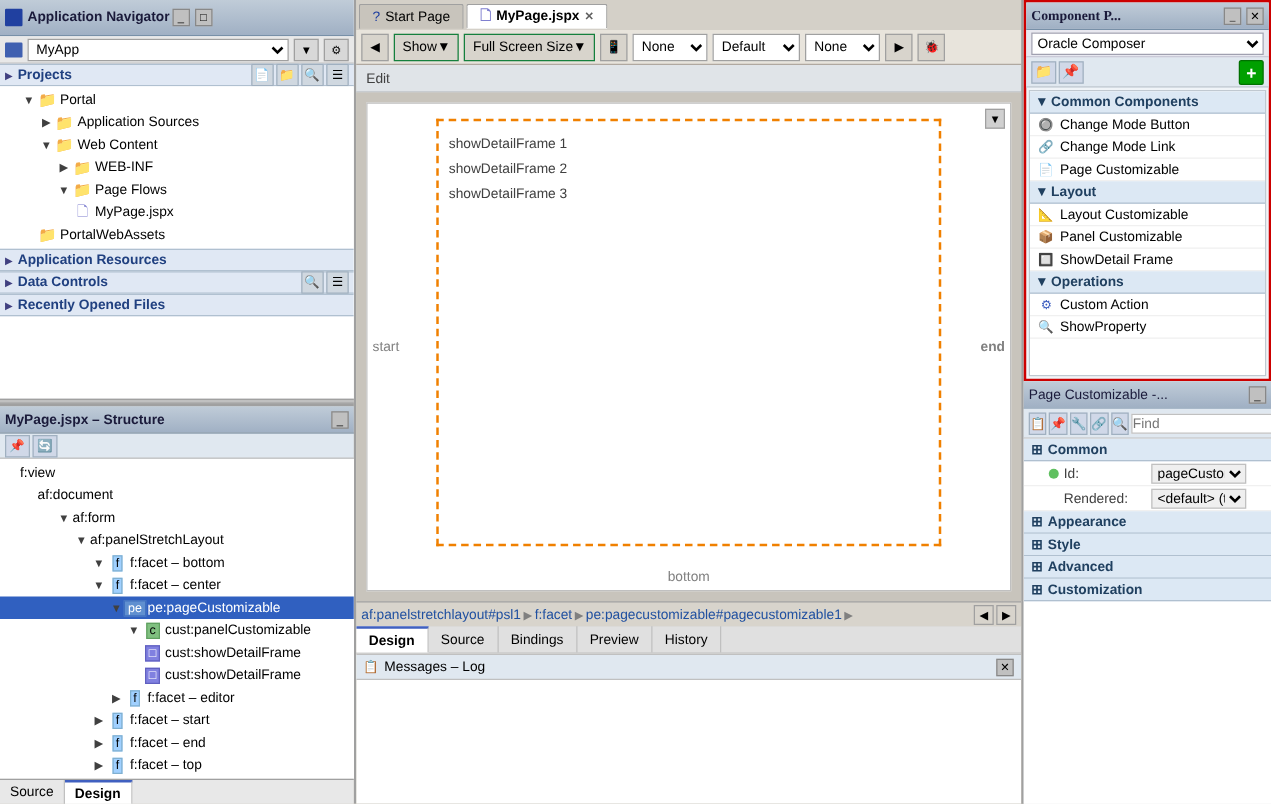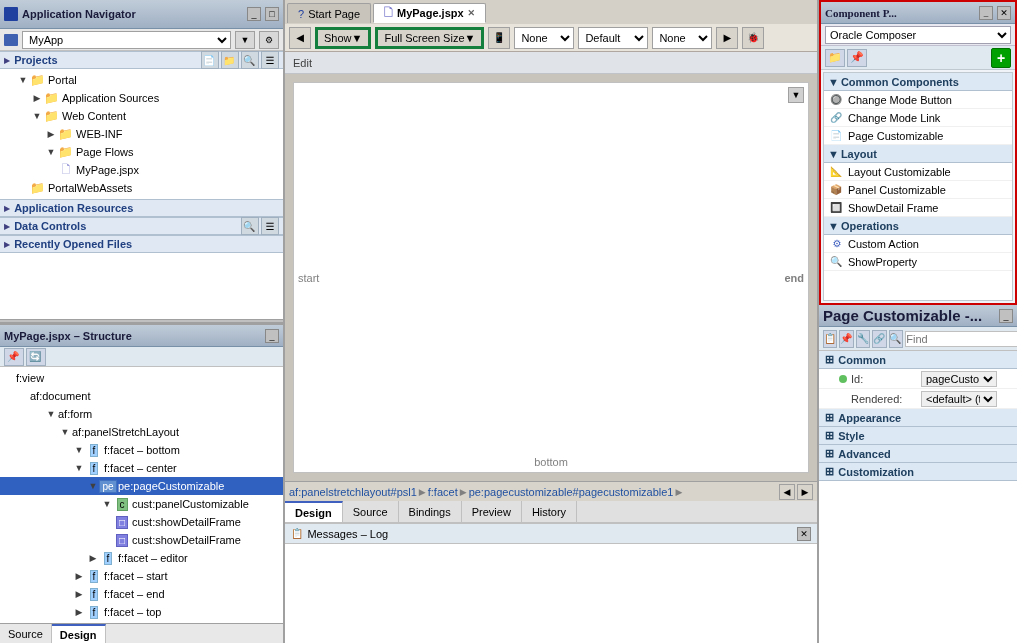--- a/index.html
+++ b/index.html
@@ -3,21 +3,21 @@
   <meta charset="utf-8">
   <style>
     * { box-sizing: border-box; margin: 0; padding: 0; }
     body { font-family: 'Tahoma', 'Arial', sans-serif; font-size: 11px; background: #d4d0c8; overflow: hidden; width: 1017px; height: 643px; }
     .win-btn { width: 14px; height: 14px; background: #c0c0c0; border: 1px solid #888; margin-left: 2px; display: inline-flex; align-items: center; justify-content: center; font-size: 9px; cursor: pointer; }
 
     
     .main-container { display: flex; flex-direction: row; height: 643px; width: 1017px; }
 
     
-    .nav-header { background: linear-gradient(to bottom, #c0ccd8, #a0b0c4); padding: 14px 4px; height: 22px; display: flex; align-items: center; justify-content: space-between; border-bottom: 1px solid #7890a8; }
+    .nav-header { background: linear-gradient(to bottom, #c0ccd8, #a0b0c4); padding: 14px 4px; height: 22px; display: flex; align-items: center; border-bottom: 1px solid #7890a8; }
     .nav-header-left { display: flex; align-items: center; gap: 4px; }
     .nav-title { font-weight: bold; color: #1a1a3a; font-size: 11px; }
 
     
     .app-selector { padding: 0 4px; background: #e8e8e8; border-bottom: 1px solid #c0c0c0; display: flex; align-items: center; gap: 4px; height: 22px; }
     .app-select { flex: 1; height: 18px; font-size: 11px; border: 1px solid #a0a0a0; background: white; padding: 0 2px; }
     .app-btn { width: 20px; height: 18px; background: #d8d8d8; border: 1px solid #a0a0a0; font-size: 9px; display: flex; align-items: center; justify-content: center; cursor: pointer; }
     .toolbar-icon { width: 18px; height: 18px; background: #d0d8e0; border: 1px solid #a0b0c0; display: flex; align-items: center; justify-content: center; font-size: 9px; cursor: pointer; }
 
     
@@ -44,21 +44,21 @@
     .center-panel { flex: 1; display: flex; flex-direction: column; background: #d4d0c8; }
 
     
     .tab-bar { display: flex; align-items: center; background: #d4d0c8; padding: 2px 2px 0; gap: 2px; height: 24px; }
     .tab { padding: 2px 10px; background: #c8c4bc; border: 1px solid #a0a0a0; border-bottom: none; font-size: 11px; cursor: pointer; display: flex; align-items: center; gap: 4px; border-radius: 2px 2px 0 0; height: 20px; }
     .tab.active { background: white; border-bottom: 1px solid white; font-weight: bold; }
     .tab-close { font-size: 9px; color: #606060; cursor: pointer; }
 
     
     .center-toolbar { background: #e8e4dc; border-bottom: 1px solid #b0a8a0; padding: 2px 4px; display: flex; align-items: center; gap: 4px; height: 28px; }
-    .toolbar-btn { height: 22px; padding: 0 6px; background: #d8d4cc; border: 3px solid #15803d; font-size: 11px; cursor: pointer; display: flex; align-items: center; gap: 2px; }
+    .toolbar-btn { height: 22px; padding: 0 6px; background: #d8d4cc; border: 1px solid #15803d; font-size: 11px; cursor: pointer; display: flex; align-items: center; gap: 2px; }
     .toolbar-select { height: 22px; font-size: 11px; border: 1px solid #a0a0a0; background: white; padding: 0 2px; }
     .toolbar-icon-sm { width: 22px; height: 22px; background: #d8d4cc; border: 1px solid #a0a0a0; display: flex; align-items: center; justify-content: center; font-size: 10px; cursor: pointer; }
 
     
     .edit-label-bar { background: #e0e4e8; border-bottom: 1px solid #c0c4c8; padding: 2px 8px; height: 22px; display: flex; align-items: center; }
     .edit-label { font-size: 11px; color: #404040; }
     .frame-label { font-size: 11px; color: #404040; padding: 4px 0; }
 
     
     .breadcrumb-bar { background: #d8d4cc; border-top: 1px solid #a0a0a0; padding: 2px 4px; display: flex; align-items: center; justify-content: space-between; height: 20px; }
@@ -97,21 +97,21 @@
     .comp-section-header { background: #dce8f4; padding: 1px 4px; font-size: 11px; font-weight: bold; color: #204060; border-bottom: 1px solid #b0c0d0; display: flex; align-items: center; gap: 2px; height: 18px; cursor: pointer; }
     .comp-item { padding: 1px 6px; font-size: 11px; display: flex; align-items: center; gap: 4px; height: 18px; cursor: pointer; border-bottom: 1px solid #f0f0f0; }
     .comp-icon { width: 14px; height: 14px; display: inline-flex; align-items: center; justify-content: center; font-size: 10px; }
 
     
     .red-border { border: 2px solid #cc0000; }
 
     
     .properties-panel { flex: 1; display: flex; flex-direction: column; background: #f0f4f8; }
     .prop-header { background: linear-gradient(to bottom, #c0ccd8, #a0b0c4); padding: 2px 4px; height: 22px; display: flex; align-items: center; justify-content: space-between; border-bottom: 1px solid #7890a8; }
-    .prop-title { font-weight: bold; color: #1a1a3a; font-size: 15px; }
+    .prop-title { font-weight: normal; color: #1a1a3a; font-size: 11px; }
     .prop-toolbar { padding: 2px 4px; background: #e0e8f0; border-bottom: 1px solid #c0c0c0; display: flex; align-items: center; gap: 2px; height: 24px; }
     .prop-content { flex: 1; overflow-y: auto; background: white; }
     .prop-section-header { background: #dce8f4; padding: 2px 6px; font-size: 11px; font-weight: bold; color: #204060; border-bottom: 1px solid #b0c0d0; display: flex; align-items: center; gap: 4px; cursor: pointer; height: 18px; }
     .prop-row { display: flex; align-items: center; padding: 2px 20px; border-bottom: 1px solid #f0f0f0; height: 20px; }
     .prop-label { width: 70px; font-size: 11px; color: #404040; flex-shrink: 0; }
     .prop-value { flex: 1; }
     .prop-select { width: 100%; height: 16px; font-size: 11px; border: 1px solid #c0c0c0; }
 
     
     .structure-panel { height: 320px; display: flex; flex-direction: column; border-top: 2px solid #a0a0a0; }
@@ -496,20 +496,28 @@
       <span class="edit-label">Edit</span>
     </div>
 
     <div style="flex:1; background:#c8c4bc; position:relative; overflow:hidden; display:flex; flex-direction:column;">
       <div style="flex:1; position:relative; padding:8px;">
 
         <div style="background:white; border:1px solid #c0c0c0; height:100%; position:relative; overflow:hidden;">
 
           <div style="position:absolute;top:4px;right:4px;width:16px;height:16px;background:#d0d0d0;border:1px solid #a0a0a0;display:flex;align-items:center;justify-content:center;cursor:pointer;font-size:9px;">▼</div>
 
+          <div style="position:absolute;top:12px;left:55px;right:55px;bottom:35px;border:2px dashed #f08000;">
+
+            <div style="padding:8px;">
+              <div class="frame-label">showDetailFrame 1</div>
+              <div class="frame-label">showDetailFrame 2</div>
+              <div class="frame-label">showDetailFrame 3</div>
+            </div>
+          </div>
 
           <div style="position:absolute;left:4px;top:50%;transform:translateY(-50%);font-size:11px;color:#808080;">start</div>
 
           <div style="position:absolute;right:4px;top:50%;transform:translateY(-50%);font-size:11px;color:#808080;font-weight:bold;">end</div>
 
           <div style="position:absolute;bottom:4px;left:50%;transform:translateX(-50%);font-size:11px;color:#808080;">bottom</div>
         </div>
       </div>
 
       <div class="breadcrumb-bar">

